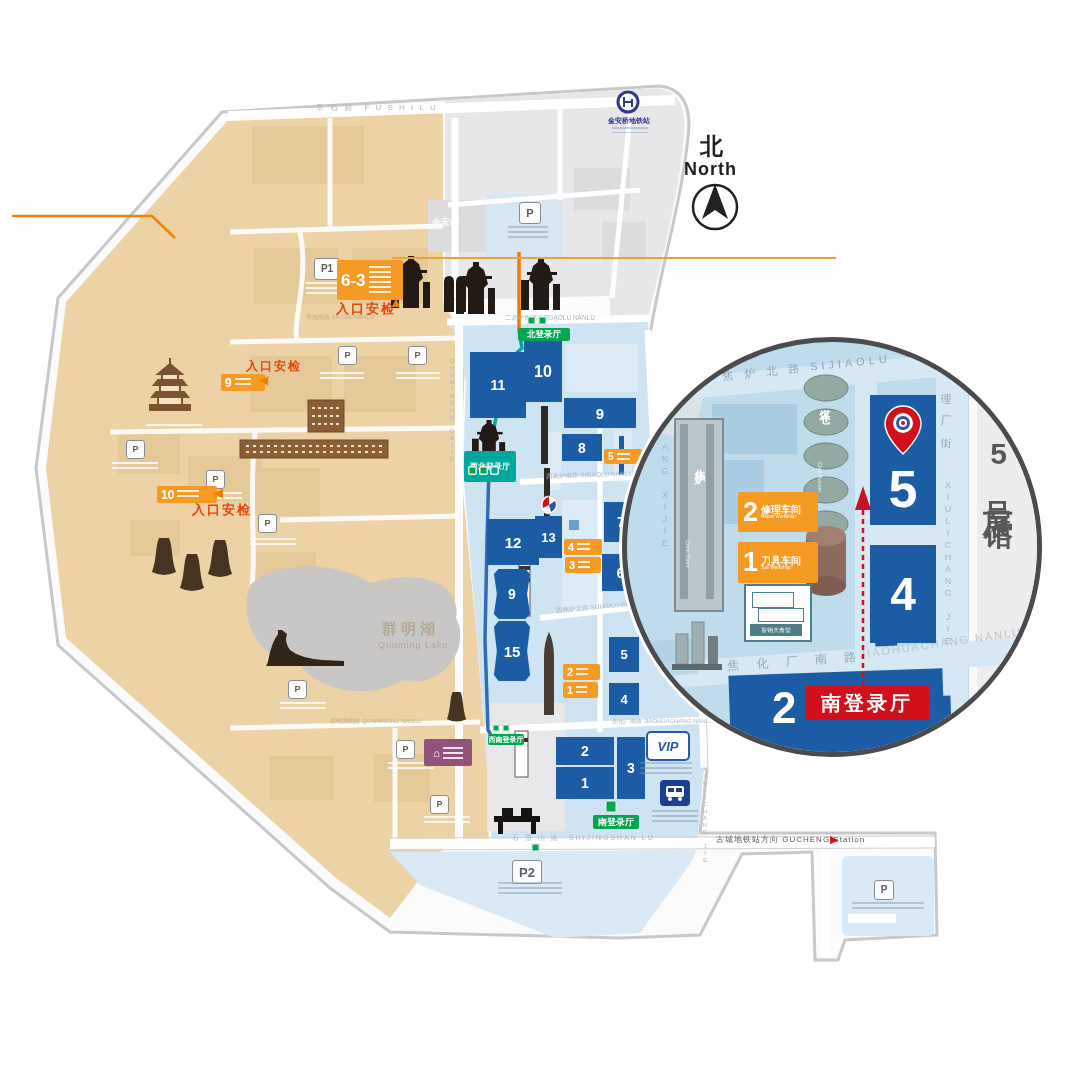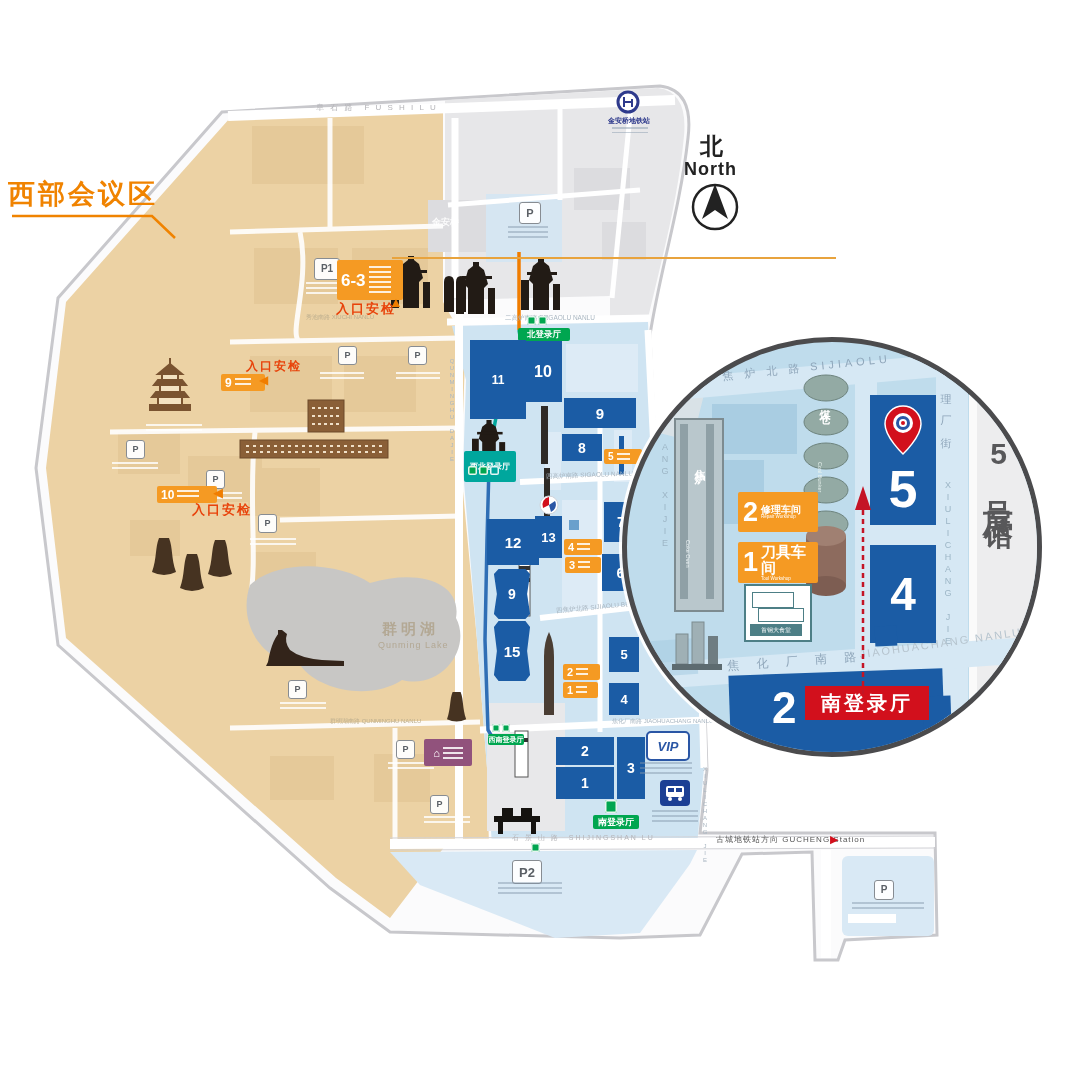--- a/index.html
+++ b/index.html
@@ -203,21 +203,20 @@
       <polygon points="715,184 702,219 715,210 728,219" fill="#222"></polygon>
     </g>
 
     <g>
       <circle cx="549" cy="505" r="9" fill="#fff" stroke="#d0d4da"></circle>
       <path d="M543,508 A8,8 0 0 1 549,497 L549,505 Z" fill="#d2101c"></path>
       <path d="M555,501 A8,8 0 0 1 551,512 L549,505 Z" fill="#2a56a5"></path>
     </g>
   </svg>
 
-  <div class="abs" style="left:8px;top:176px;font-size:27px;font-weight:bold;color:#f08300;letter-spacing:3px">西部会议区</div>
 
   <div class="roadlbl" style="left:316px;top:104px;font-size:8px;letter-spacing:2px;color:#b4b4b8">阜 石 路　F U S H I  L U</div>
 
   <div class="abs" style="left:594px;top:116px;width:70px;text-align:center;font-size:7px;color:#2e3a8c;font-weight:bold">金安桥地铁站</div>
   <div class="micro" style="left:612px;top:127px;width:36px;height:6px"></div>
 
   <div class="abs" style="left:700px;top:131px;font-size:23px;font-weight:bold;color:#222">北</div>
   <div class="abs" style="left:684px;top:159px;font-size:18px;font-weight:bold;color:#222;letter-spacing:1px">North</div>
 
   <div class="abs" style="left:432px;top:216px;font-size:9px;color:#fff;opacity:.9;font-weight:bold">金安桥</div>
@@ -307,21 +306,21 @@
   <div class="g-ico" style="left:479px;top:466px;width:9px;height:9px"></div>
   <div class="g-ico" style="left:490px;top:466px;width:9px;height:9px;background:#00a79d"></div>
 
   <div class="g-ico" style="left:492px;top:724px;width:8px;height:8px"></div>
   <div class="g-ico" style="left:502px;top:724px;width:8px;height:8px"></div>
   <div class="gbadge" style="left:488px;top:734px;width:36px;height:11px;font-size:7px">西南登录厅</div>
 
   <div class="g-ico" style="left:605px;top:800px;width:12px;height:13px"></div>
   <div class="gbadge" style="left:593px;top:815px;width:46px;height:14px;font-size:9px">南登录厅</div>
 
-  <div class="hall" style="left:470px;top:340px;width:56px;height:79px;font-size:12px">
+  <div class="hall" style="left:470px;top:352px;width:56px;height:66px;font-size:14px">
       <span>11</span>
     </div>
   <div class="hall" style="left:524px;top:341px;width:38px;height:61px;font-size:16px">
       <span>10</span>
     </div>
   <div class="hall" style="left:564px;top:398px;width:72px;height:30px;font-size:15px">
       <span>9</span>
     </div>
   <div class="hall" style="left:562px;top:434px;width:40px;height:27px;font-size:14px">
       <span>8</span>
@@ -471,21 +470,21 @@
     <div class="obadge" style="left:111px;top:150px;width:70px;height:36px;padding:2px 5px">
       <span style="font-size:27px">2</span>
       <span style="display:flex;flex-direction:column;line-height:1.1">
         <span style="font-size:10px">修理车间</span>
         <span style="font-size:4.5px;font-weight:normal">Repair Workshop</span>
       </span>
     </div>
     <div class="obadge" style="left:111px;top:200px;width:70px;height:37px;padding:2px 5px">
       <span style="font-size:27px">1</span>
       <span style="display:flex;flex-direction:column;line-height:1.1">
-        <span style="font-size:15px">刀具车间</span>
+        <span style="font-size:10px">刀具车间</span>
         <span style="font-size:4.5px;font-weight:normal">Tool Workshop</span>
       </span>
     </div>
 
     <div class="abs" style="left:117px;top:242px;width:64px;height:54px;background:#fff;border:2px solid #4d7f86">
       <div class="abs" style="left:6px;top:6px;width:40px;height:14px;border:1.5px solid #4d7f86"></div>
       <div class="abs" style="left:12px;top:22px;width:44px;height:12px;border:1.5px solid #4d7f86"></div>
       <div class="abs" style="left:4px;top:38px;width:52px;height:12px;background:#4d7f86;color:#fff;font-size:6px;display:flex;align-items:center;justify-content:center">首钢大食堂</div>
     </div>
 

